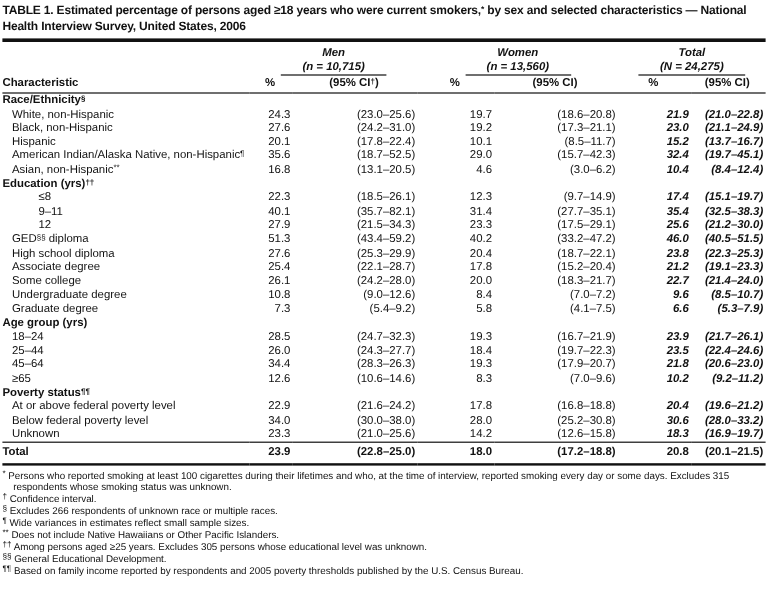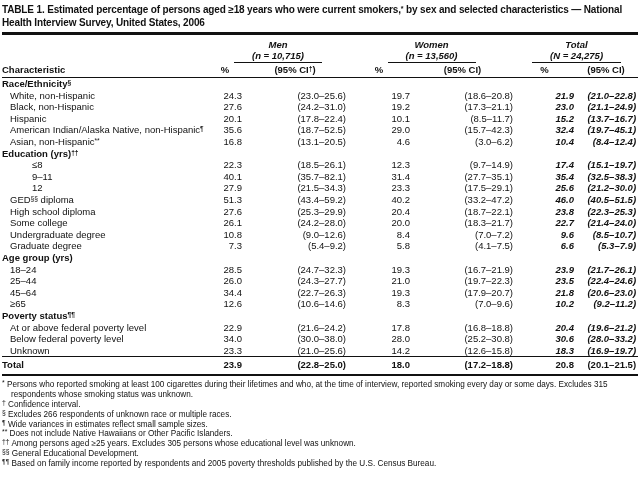--- a/index.html
+++ b/index.html
@@ -171,20 +171,29 @@
         <tr class="data-row">
           <td class="char indent1">High school diploma</td>
           <td class="num">27.6</td>
           <td class="num">(25.3–29.9)</td>
           <td class="num">20.4</td>
           <td class="num">(18.7–22.1)</td>
           <td class="num tot">23.8</td>
           <td class="num tot">(22.3–25.3)</td>
         </tr>
         <tr class="data-row">
+          <td class="char indent1">Associate degree</td>
+          <td class="num">25.4</td>
+          <td class="num">(22.1–28.7)</td>
+          <td class="num">17.8</td>
+          <td class="num">(15.2–20.4)</td>
+          <td class="num tot">21.2</td>
+          <td class="num tot">(19.1–23.3)</td>
+        </tr>
+        <tr class="data-row">
           <td class="char indent1">Some college</td>
           <td class="num">26.1</td>
           <td class="num">(24.2–28.0)</td>
           <td class="num">20.0</td>
           <td class="num">(18.3–21.7)</td>
           <td class="num tot">22.7</td>
           <td class="num tot">(21.4–24.0)</td>
         </tr>
         <tr class="data-row">
           <td class="char indent1">Undergraduate degree</td>
@@ -213,29 +222,29 @@
           <td class="num">(24.7–32.3)</td>
           <td class="num">19.3</td>
           <td class="num">(16.7–21.9)</td>
           <td class="num tot">23.9</td>
           <td class="num tot">(21.7–26.1)</td>
         </tr>
         <tr class="data-row">
           <td class="char indent1">25–44</td>
           <td class="num">26.0</td>
           <td class="num">(24.3–27.7)</td>
-          <td class="num">21.0</td>
+          <td class="num">18.4</td>
           <td class="num">(19.7–22.3)</td>
           <td class="num tot">23.5</td>
           <td class="num tot">(22.4–24.6)</td>
         </tr>
         <tr class="data-row">
           <td class="char indent1">45–64</td>
           <td class="num">34.4</td>
-          <td class="num">(22.7–26.3)</td>
+          <td class="num">(28.3–26.3)</td>
           <td class="num">19.3</td>
           <td class="num">(17.9–20.7)</td>
           <td class="num tot">21.8</td>
           <td class="num tot">(20.6–23.0)</td>
         </tr>
         <tr class="data-row">
           <td class="char indent1">≥65</td>
           <td class="num">12.6</td>
           <td class="num">(10.6–14.6)</td>
           <td class="num">8.3</td>

